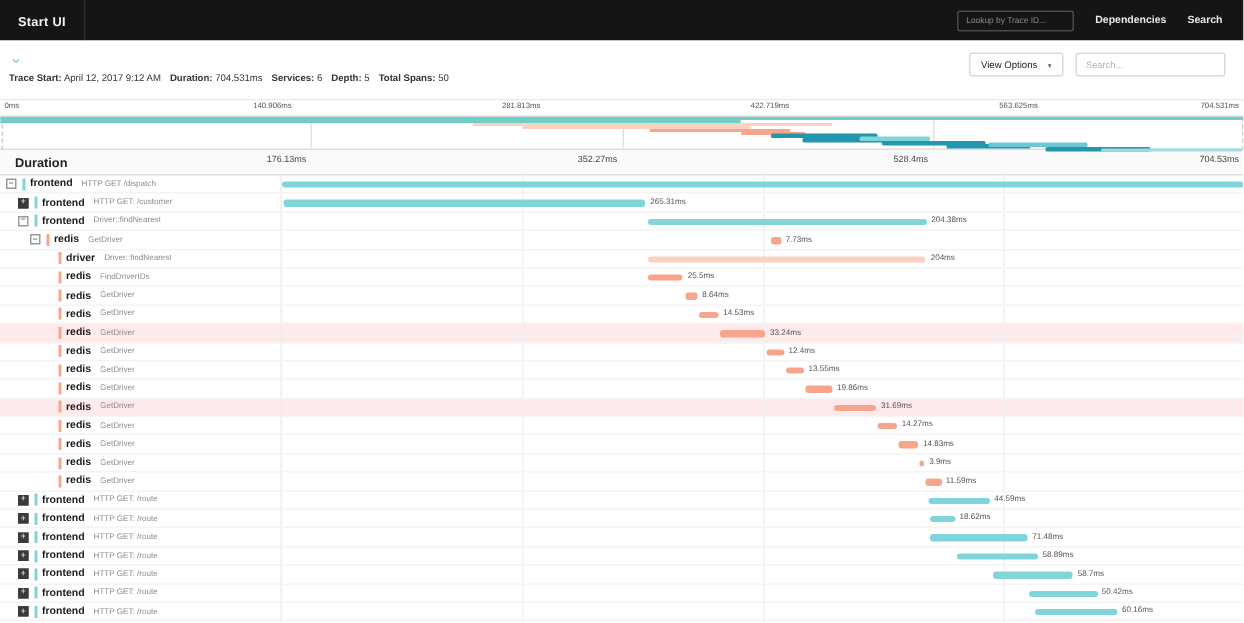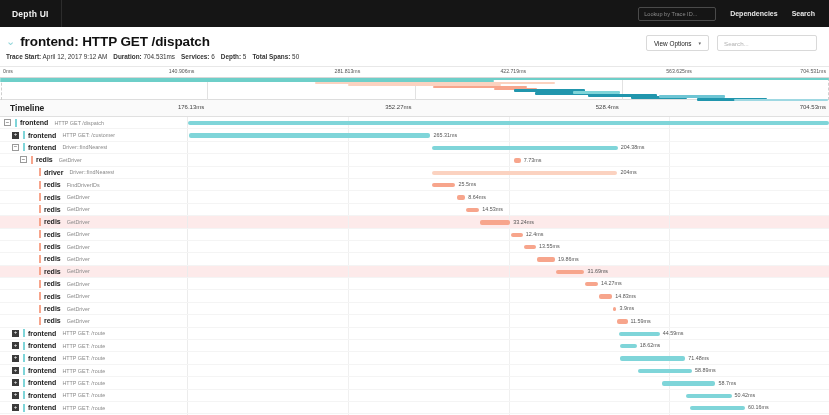--- a/index.html
+++ b/index.html
@@ -183,34 +183,33 @@
   }
   .bar-label {
     position:absolute; top: 2.4px; font-size: 5.4px; color:#555;
     white-space:nowrap;
   }
 </style>
 </head>
 <body>
 
 <div class="topnav">
-  <div class="brand">Depth UI</div>
+  <div class="brand">Start UI</div>
   <div class="nav-right">
     <div class="trace-lookup">
       <span>Lookup by Trace ID...</span>
     </div>
     <div class="nav-link">Dependencies</div>
     <div class="nav-link">Search</div>
   </div>
 </div>
 
 <div class="trace-header">
   <div class="title-row">
     <span class="chevron-down">⌄</span>
-    <span class="trace-title">frontend: HTTP GET /dispatch</span>
   </div>
   <div class="meta-row">
       <span class="meta-item"><b>Trace Start:</b><span class="meta-val"> April 12, 2017 9:12 AM</span></span>
       <span class="meta-item"><b>Duration:</b><span class="meta-val"> 704.531ms</span></span>
       <span class="meta-item"><b>Services:</b><span class="meta-val"> 6</span></span>
       <span class="meta-item"><b>Depth:</b><span class="meta-val"> 5</span></span>
       <span class="meta-item"><b>Total Spans:</b><span class="meta-val"> 50</span></span>
     </div>
 
   <div class="header-actions">
@@ -251,21 +250,21 @@
       <div class="mm-bar" style="left: 70.9692%; width: 8.23243%; top: 16px; height: 3px; background: rgb(33, 150, 173);"></div>
       <div class="mm-bar" style="left: 76.079%; width: 6.81304%; top: 18px; height: 3px; background: rgb(33, 150, 173);"></div>
       <div class="mm-bar" style="left: 79.4855%; width: 7.94855%; top: 17px; height: 3px; background: rgb(110, 197, 212);"></div>
       <div class="mm-bar" style="left: 84.0275%; width: 8.5163%; top: 20px; height: 3px; background: rgb(33, 150, 173);"></div>
       <div class="mm-bar" style="left: 88.5696%; width: 11.3551%; top: 21px; height: 2px; background: rgb(159, 216, 226);"></div>
     </div>
 </div>
 
 <div class="col-header">
   <div class="col-timeline">
-    <span class="tl-label">Timeline</span>
+    <span class="tl-label">Duration</span>
   <span class="tl-tick" style="left: 25%;">176.13ms</span>
       <span class="tl-tick" style="left: 50%;">352.27ms</span>
       <span class="tl-tick" style="left: 75%;">528.4ms</span>
       <span class="tl-tick" style="left: 100%;">704.53ms</span>
     </div>
 </div>
 
 <div class="rows">
     <div class="row">
       <div class="name-cell" style="padding-left: 4px;">

